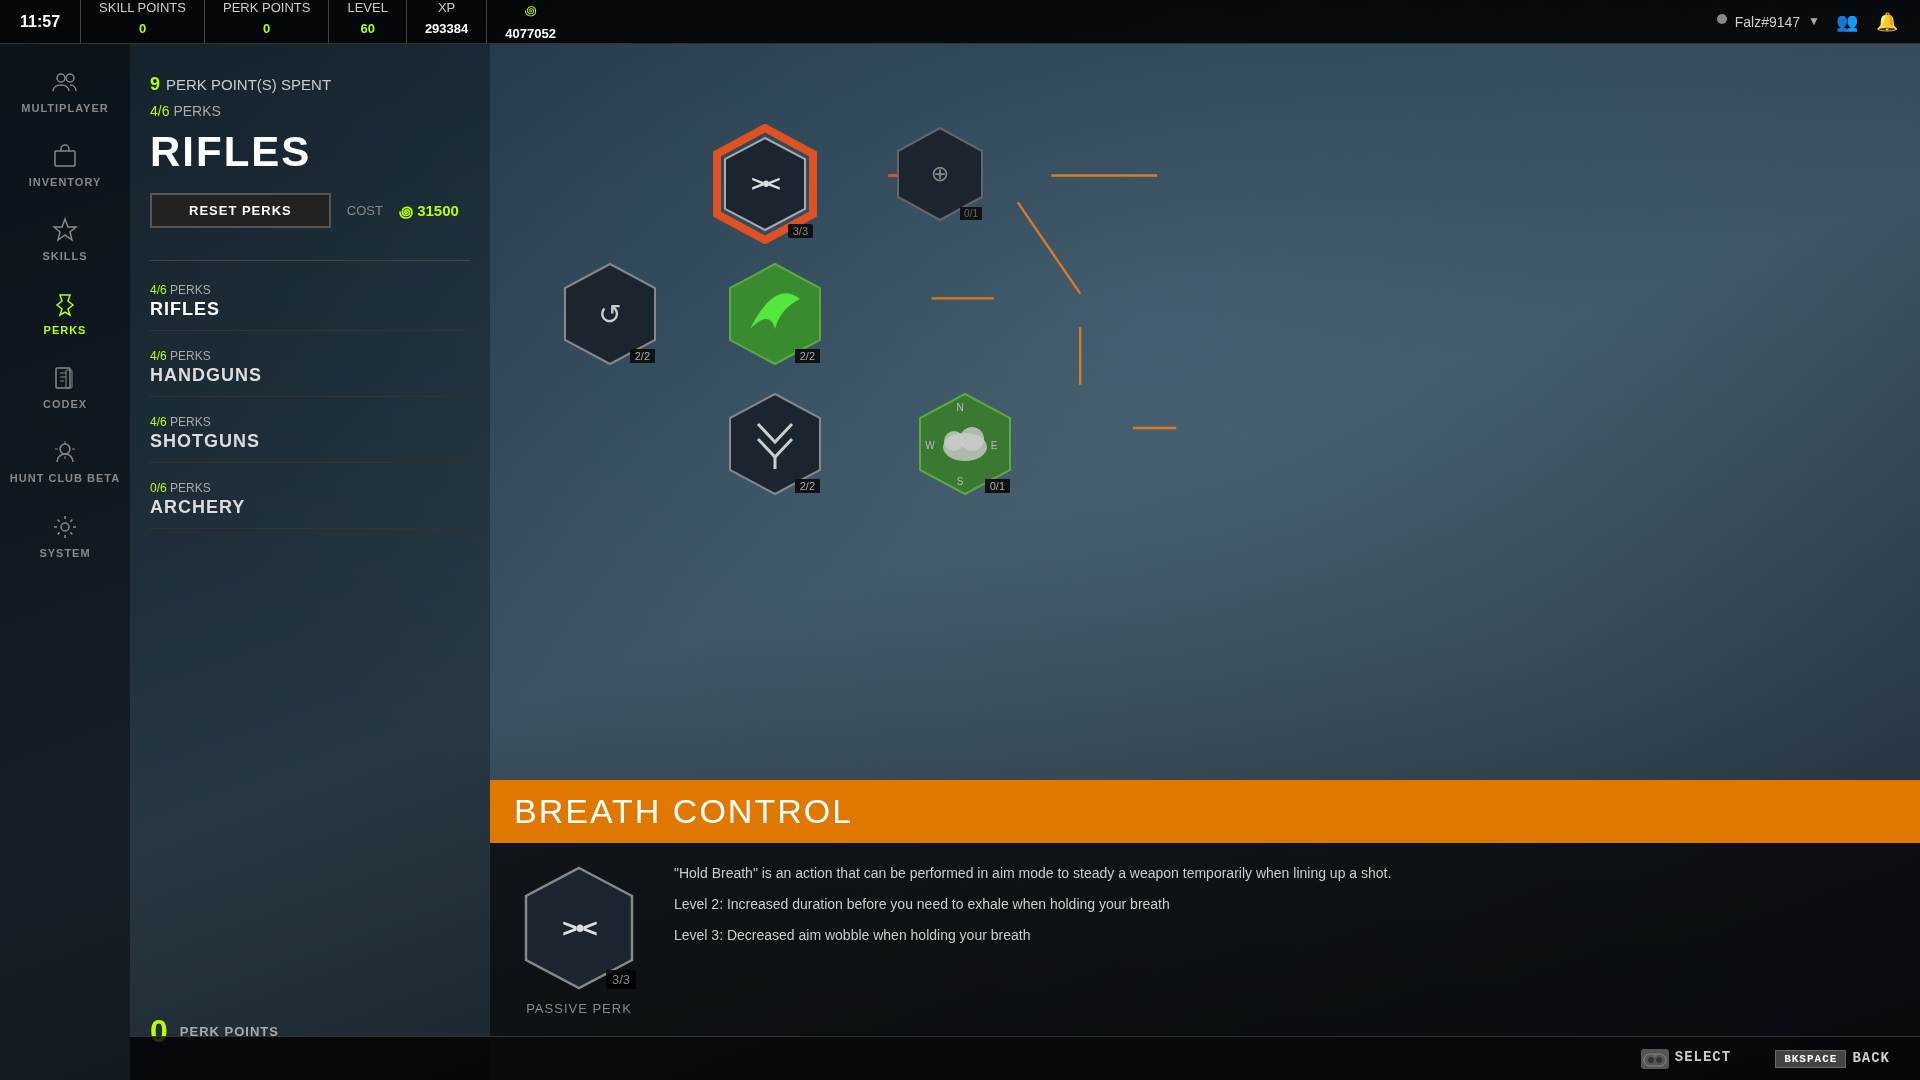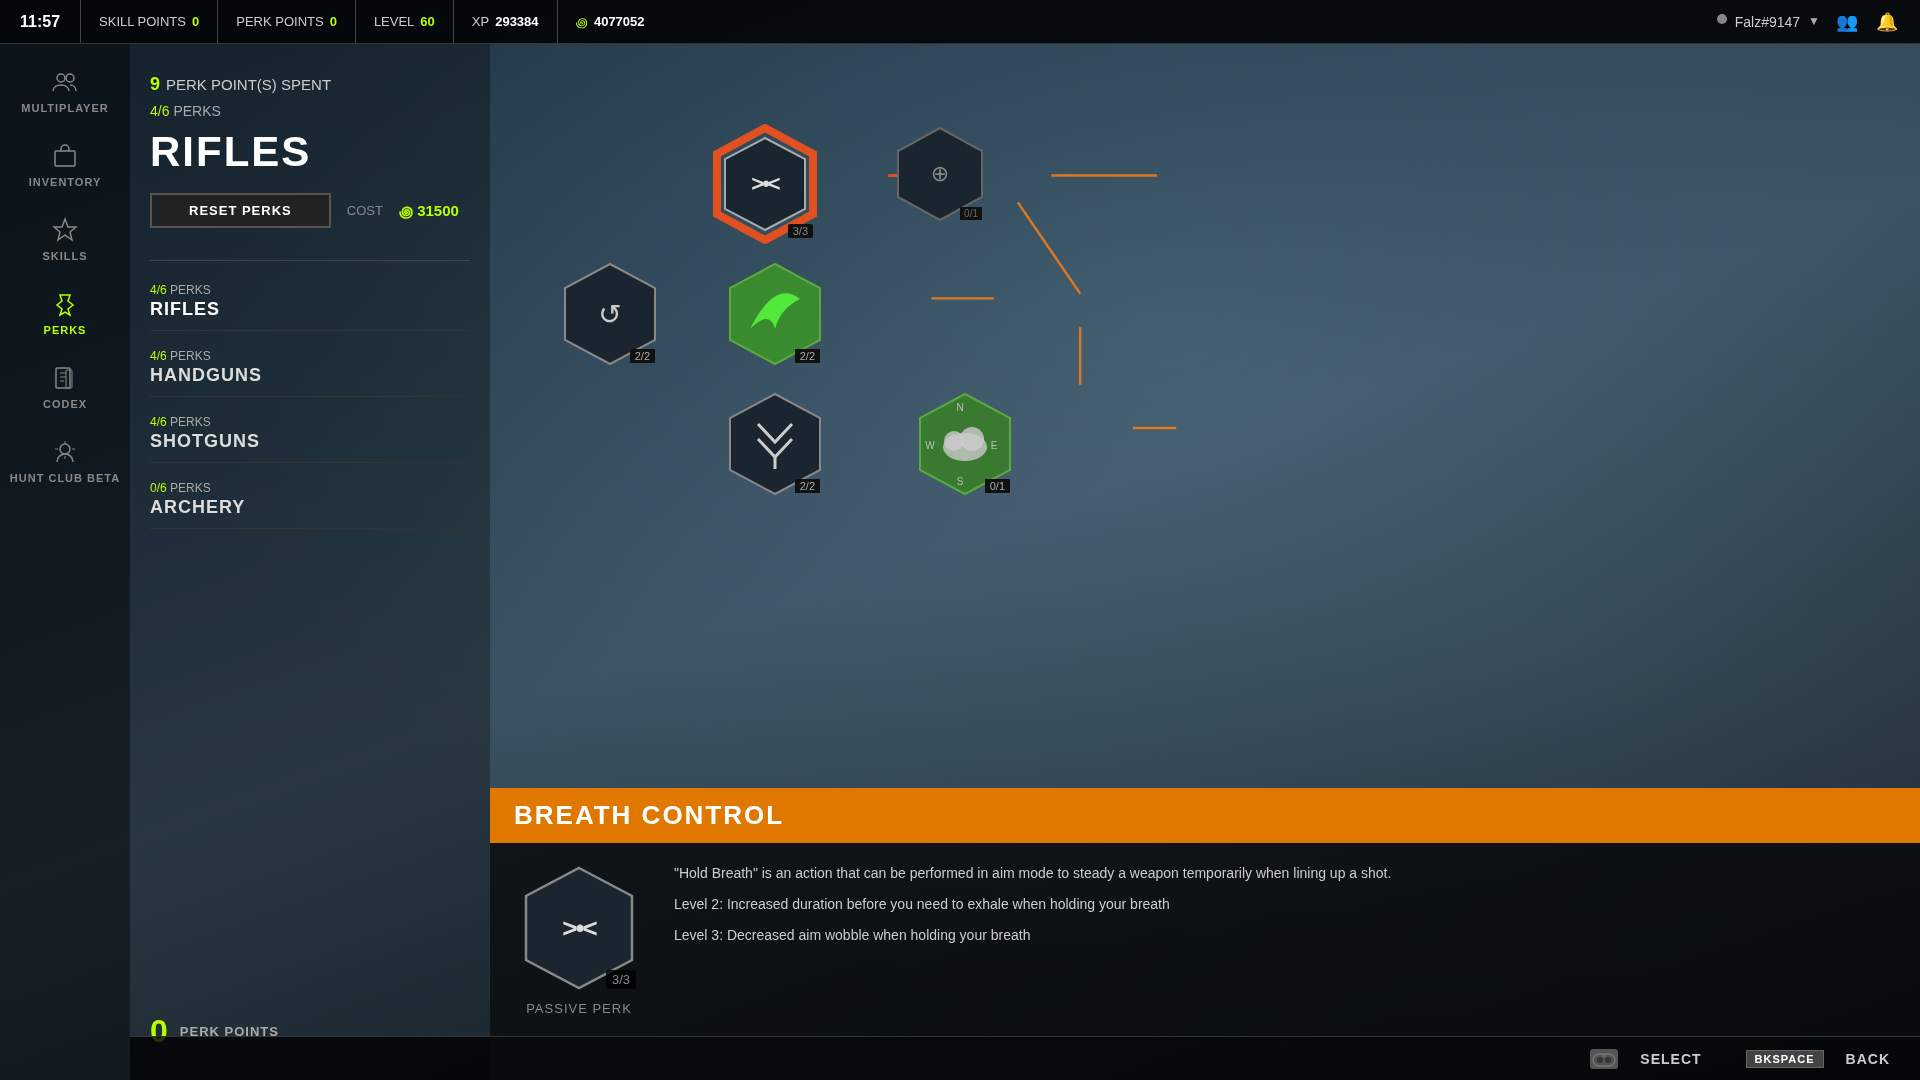--- a/index.html
+++ b/index.html
@@ -47,20 +47,21 @@
     }
     .topbar-stat {
       color: #ccc;
       font-size: 13px;
       padding: 0 18px;
       border-left: 1px solid #444;
       display: flex;
       align-items: center;
       gap: 6px;
       height: 100%;
+      flex-direction: column;
     }
     .topbar-stat .val { color: #b8ff00; font-weight: bold; }
     .topbar-stat .val.white { color: #fff; }
     .topbar-right {
       margin-left: auto;
       display: flex;
       align-items: center;
       gap: 16px;
       padding-right: 20px;
     }
@@ -301,22 +302,22 @@
       background: rgba(0,0,0,0.7);
       margin: 0;
       padding: 0;
     }
     .info-title-bar {
       background: #e07800;
       padding: 12px 24px;
     }
     .info-title {
       color: #fff;
-      font-size: 26px;
-      font-weight: 700;
+      font-size: 34px;
+      font-weight: 400;
       text-transform: uppercase;
       letter-spacing: 2px;
     }
     .info-body {
       display: flex;
       gap: 30px;
       padding: 20px 24px;
       align-items: flex-start;
     }
     .info-icon-wrap {
@@ -385,26 +386,26 @@
       display: flex;
       align-items: center;
       justify-content: flex-end;
       padding: 0 30px;
       gap: 30px;
       z-index: 10;
       border-top: 1px solid #333;
     }
     .bottom-action {
       display: flex;
-      align-items: center;
-      gap: 22px;
+      gap: 6px;
       color: #ccc;
       font-size: 14px;
       font-weight: bold;
       letter-spacing: 1px;
+      font-family: Liberation Mono, monospace;
     }
     .key-badge {
       background: #444;
       color: #fff;
       font-size: 11px;
       padding: 2px 8px;
       border: 1px solid #666;
       font-weight: bold;
       letter-spacing: 1px;
       margin-left: 14px;
@@ -508,20 +509,29 @@
   </div>
   <div class="sidebar-item">
     <div class="sidebar-icon">
       <svg width="26" height="26" viewBox="0 0 26 26" fill="none">
         <circle cx="13" cy="10" r="5" stroke="#888" stroke-width="1.5"></circle>
         <path d="M5 23c0-5 4-8 8-8s8 3 8 8" stroke="#888" stroke-width="1.5"></path>
         <path d="M13 2v3M13 17v3M20 10h3M3 10h3" stroke="#888" stroke-width="1"></path>
       </svg>
     </div>
     <span style="text-align:center;line-height:1.2">HUNT CLUB BETA</span>
+  </div>
+  <div class="sidebar-item">
+    <div class="sidebar-icon">
+      <svg width="26" height="26" viewBox="0 0 26 26" fill="none">
+        <circle cx="13" cy="13" r="4" stroke="#888" stroke-width="1.5"></circle>
+        <path d="M13 2v3M13 21v3M2 13h3M21 13h3M5.6 5.6l2.1 2.1M18.3 18.3l2.1 2.1M5.6 20.4l2.1-2.1M18.3 7.7l2.1-2.1" stroke="#888" stroke-width="1.5"></path>
+      </svg>
+    </div>
+    <span>SYSTEM</span>
   </div>
 </div>
 
 <div class="main">
 
   <div class="left-panel">
     <div class="perk-points-spent">
       <span class="num">9</span>
       <span>PERK POINT(S) SPENT</span>
     </div>

